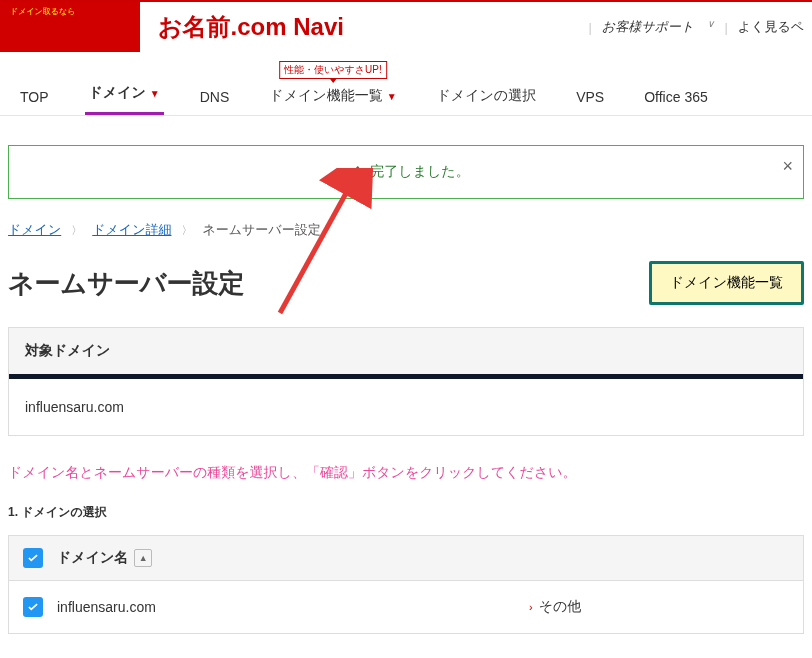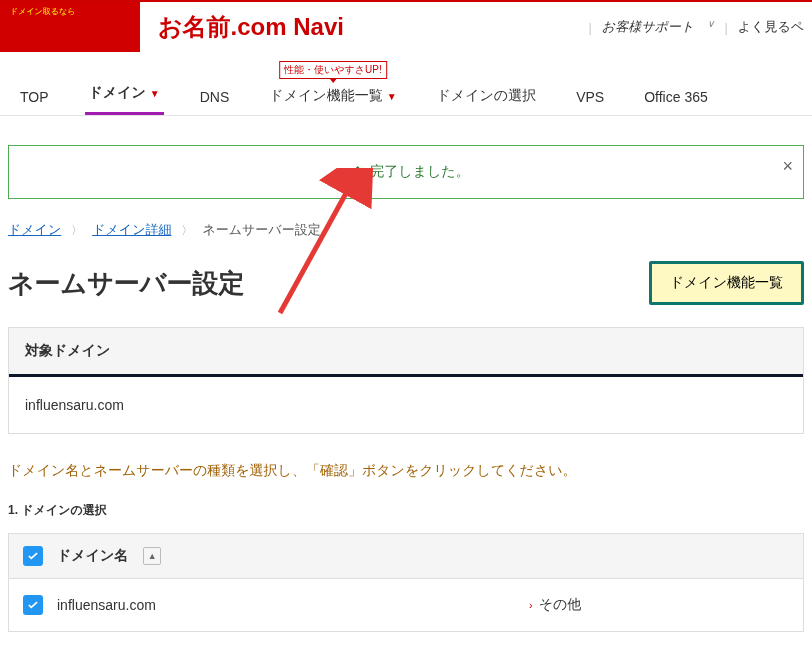--- a/index.html
+++ b/index.html
@@ -30,29 +30,29 @@
 .alert-close { position: absolute; right: 10px; top: 10px; cursor: pointer; font-size: 18px; color: #666;}
 .arrow-annotation { position: absolute; pointer-events: none; }
 .breadcrumb { font-size: 13px; margin: 14px 0 22px 0; display: flex; align-items: center; gap: 10px;}
 .breadcrumb a { color: #1565c0; text-decoration: underline; cursor: pointer;}
 .breadcrumb .sep { color: #999; font-size: 11px;}
 .breadcrumb .current { color: #555; }
 .page-head { display: flex; justify-content: space-between; align-items: center; margin-bottom: 22px;}
 .page-title { font-size: 26px; font-weight: bold; }
 .btn-outline { border: 3px solid #0f766e; background: #fef9c3; padding: 10px 18px; font-size: 14px; cursor: pointer; border-radius: 2px;}
 .panel { border: 1px solid #ddd; }
-.panel-header { background: #f5f5f5; padding: 14px 16px; font-weight: bold; border-bottom: 3px solid #0f172a;}
+.panel-header { background: #f5f5f5; padding: 14px 16px; font-weight: bold; border-bottom: 5px solid #0f172a;}
 .panel-body { padding: 20px 16px; font-size: 14px; color: #333;}
-.instruction { margin: 28px 0 22px 0; font-size: 14px; color: #a16207;}
+.instruction { margin: 28px 0 22px 0; font-size: 14px; color: #ec4899;}
 .step-title { font-weight: bold; margin-bottom: 14px; font-size: 12px;}
 .domain-table { width: 100%; border: 1px solid #ddd;}
 .domain-table .thead { display: flex; background: #f5f5f5; border-bottom: 1px solid #ddd; padding: 12px 14px; font-weight: bold; align-items: center; font-size: 14px;}
 .domain-table .trow { display: flex; padding: 16px 14px; align-items: center; font-size: 14px;}
 .col-check { width: 34px; }
-.col-name { flex: 1; display: flex; align-items: center; gap: 9px;}
+.col-name { flex: 1; display: flex; align-items: center; gap: 0;}
 .col-ns { width: 260px; }
 .checkbox-sq { width: 20px; height: 20px; background: #2196f3; border-radius: 3px; display: flex; align-items: center; justify-content: center; cursor: pointer;}
 .checkbox-sq svg { width: 14px; height: 14px; }
 .sort-btn { width: 18px; height: 18px; border: 1px solid #bbb; border-radius: 2px; display: flex; align-items: center; justify-content: center; font-size: 9px; color: #666; cursor: pointer; margin-left: 6px;}
 .ns-value { display: flex; align-items: center; gap: 6px;}
 .ns-caret { color: #c00; font-size: 11px;}
 </style>
 </head>
 <body>
 

